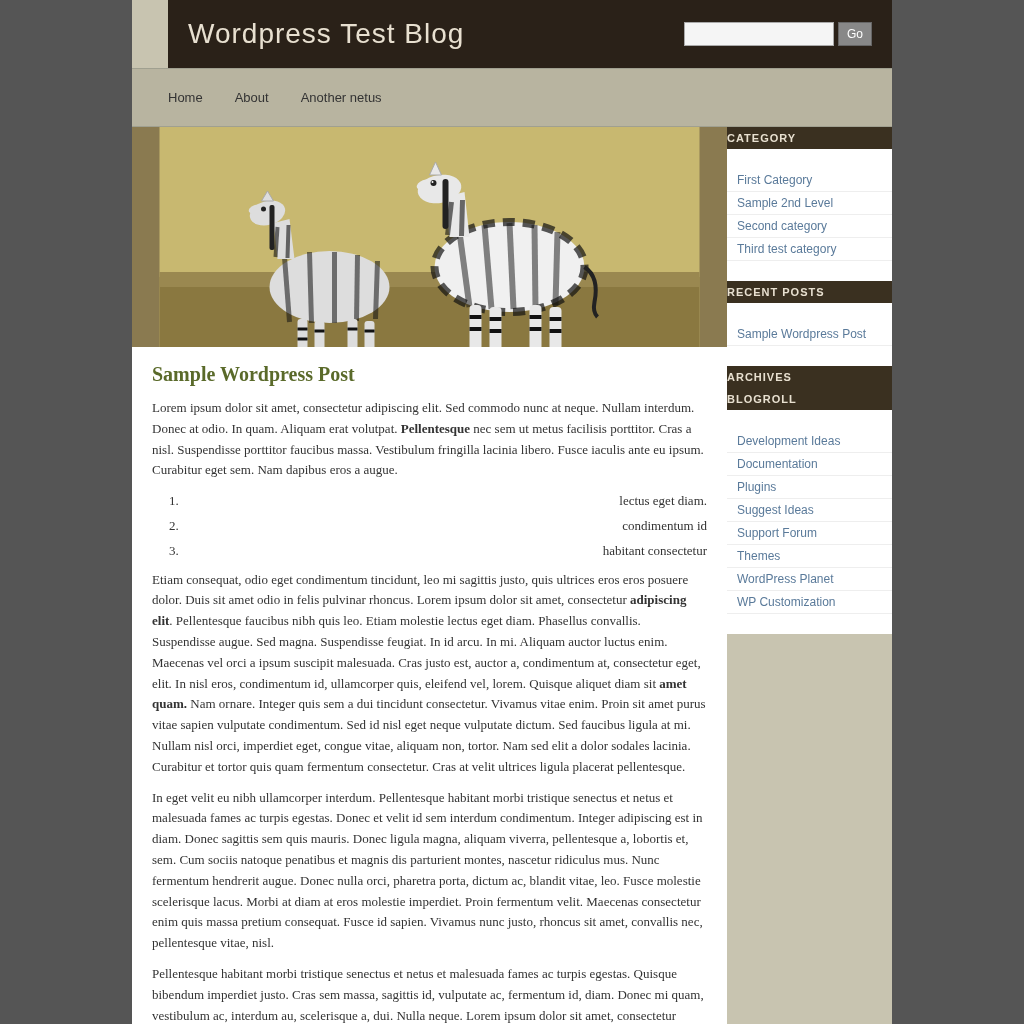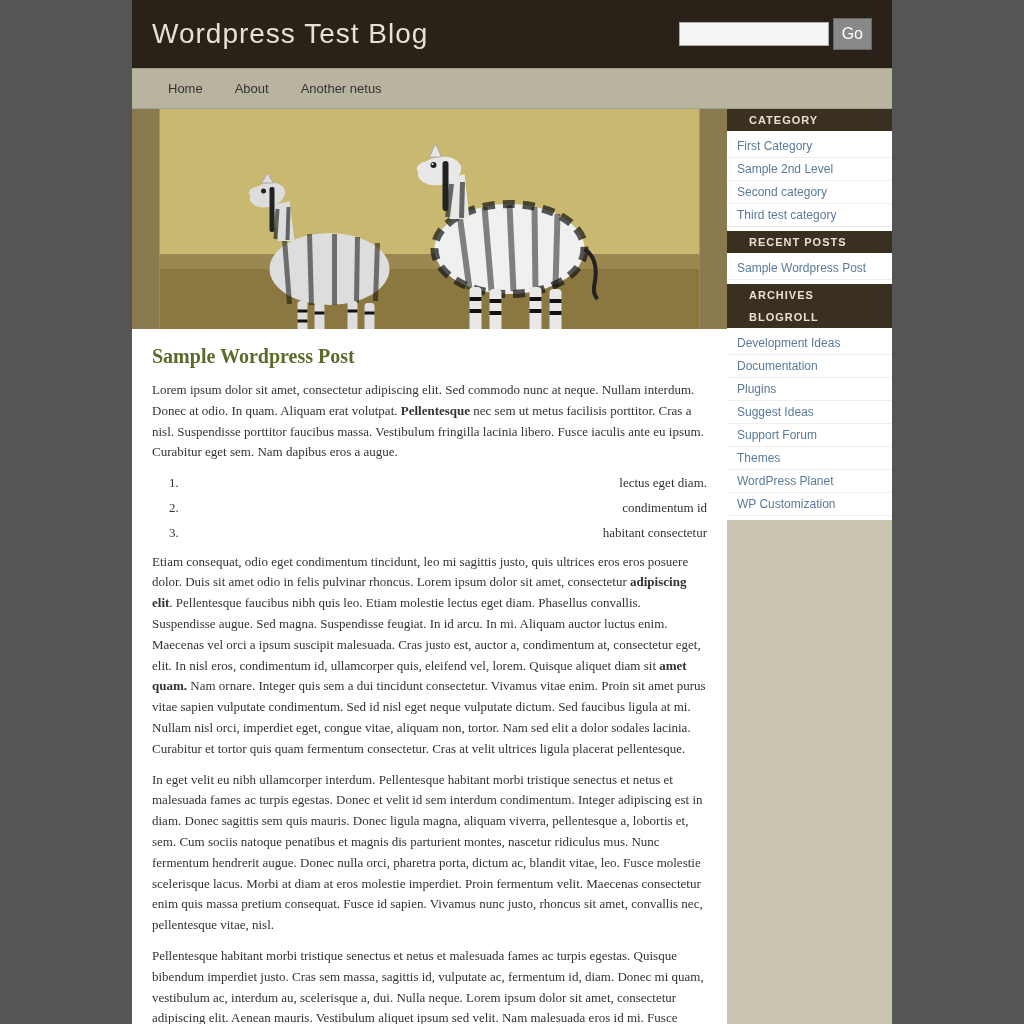--- a/index.html
+++ b/index.html
@@ -1,30 +1,30 @@
 <!DOCTYPE html>
 <html><head>
   <meta charset="utf-8">
   <style>
     * { margin: 0; padding: 0; box-sizing: border-box; }
     body { background: #555; font-family: Georgia, 'Times New Roman', serif; font-size: 13px; color: #333; }
 
     #wrapper { width: 760px; margin: 0 auto; background: #c8c4b0; }
 
     
-    #header { background: #2a2118; padding: 18px 20px; display: flex; align-items: center; justify-content: space-between; }
+    #header { background: #2a2118; padding: 18px 20px; display: flex; align-items: center; justify-content: space-between; margin-left: 36px; }
     #site-title { color: #e8e0d0; font-size: 28px; font-weight: normal; font-family: 'Trebuchet MS', sans-serif; letter-spacing: 1px; }
     #search-form { display: flex; align-items: center; gap: 4px; }
     #search-input { width: 150px; height: 24px; border: 1px solid #aaa; background: #f5f5f5; padding: 2px 4px; font-size: 12px; }
-    #search-button { background: #888; color: #fff; border: 1px solid #666; padding: 2px 8px; cursor: pointer; font-size: 16px; height: 32px; }
+    #search-button { background: #888; color: #fff; border: 1px solid #666; padding: 2px 8px; cursor: pointer; font-size: 12px; height: 24px; }
 
     
     #nav { background: #b8b4a0; border-top: 1px solid #a0a090; border-bottom: 1px solid #a0a090; padding: 0 20px; }
     #nav ul { list-style: none; display: flex; gap: 0; }
-    #nav ul li a { display: block; padding: 12px 16px; color: #333; text-decoration: none; font-size: 13px; font-family: Arial, sans-serif; }
+    #nav ul li a { display: block; padding: 21px 16px; color: #333; text-decoration: none; font-size: 13px; font-family: Arial, sans-serif; }
 
     
     #content-area { display: flex; gap: 0; background: #c8c4b0; padding: 0; }
 
     
     #main { flex: 1; background: #fff; padding: 0 0 20px 0; min-width: 0; }
 
     
     #hero-image { width: 100%; height: 220px; background: #8a7a50; overflow: hidden; display: flex; align-items: center; justify-content: center; }
     #hero-svg { width: 100%; height: 220px; }
@@ -33,22 +33,22 @@
     #post { padding: 16px 20px; }
     #post-title { font-size: 20px; color: #5a6a2a; font-weight: bold; margin-bottom: 12px; font-family: Georgia, serif; }
     #post-content p { margin-bottom: 10px; line-height: 1.6; font-size: 13px; }
     #post-content ol { margin: 8px 0 8px 30px; text-align: right; }
     #post-content ol li { margin-bottom: 4px; line-height: 1.6; }
     .bold-text { font-weight: bold; }
 
     
     #sidebar { width: 165px; flex-shrink: 0; padding: 0 0 20px 0; }
     .widget { margin-bottom: 0; }
-    .widget-title { background: #3a3020; color: #e8e0d0; font-size: 11px; font-weight: bold; letter-spacing: 1px; padding: 5px 22px; font-family: Arial, sans-serif; }
-    .widget-content { background: #fff; padding: 4px 0; }
+    .widget-title { background: #3a3020; color: #e8e0d0; font-size: 11px; font-weight: bold; letter-spacing: 1px; padding: 5px 0; font-family: Arial, sans-serif; }
+    .widget-content { background: #fff; padding: 20px 0; }
     .widget-content ul { list-style: none; }
     .widget-content ul li { border-bottom: 1px solid #eee; }
     .widget-content ul li a { display: block; padding: 4px 10px; color: #5a7a9a; text-decoration: none; font-size: 12px; font-family: Arial, sans-serif; }
   </style>
 </head>
 <body>
 
 <div id="wrapper">
 
   <div id="header">

